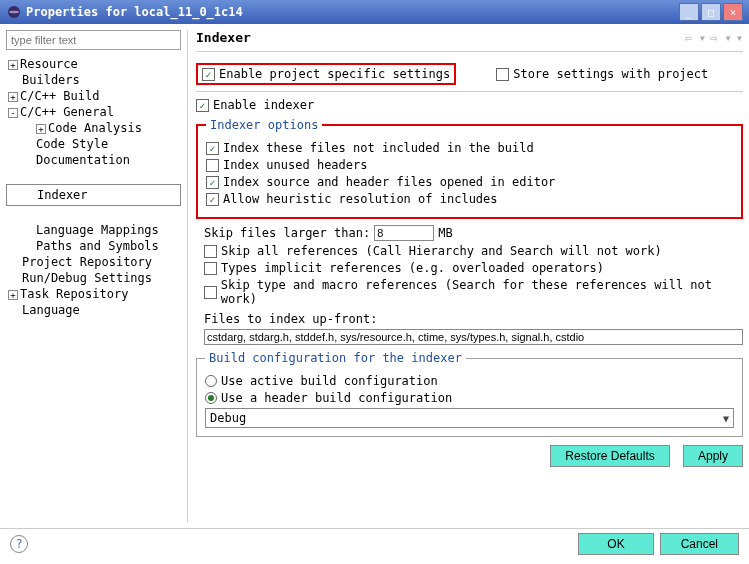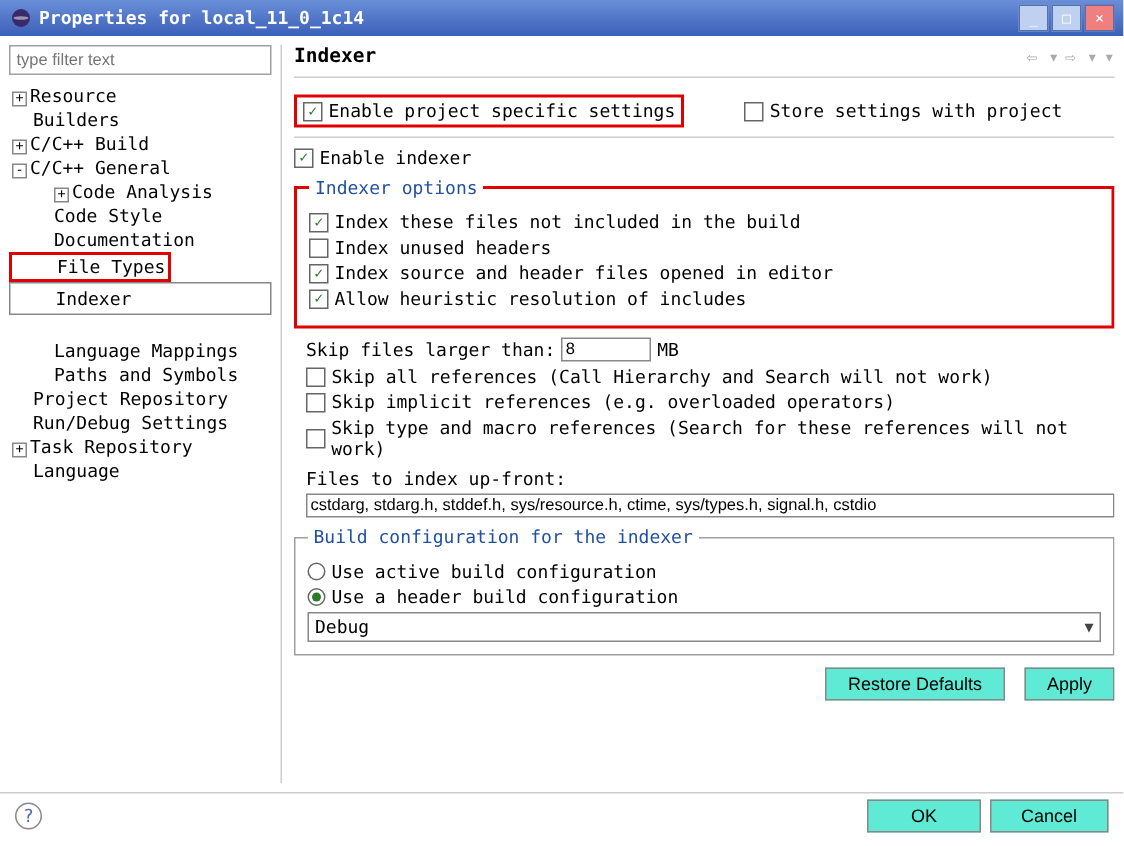--- a/index.html
+++ b/index.html
@@ -68,21 +68,21 @@
   <div class="left">
     <input class="filter" placeholder="type filter text" style="">
     <div class="tree">
       <div class="node nd0"><span class="exp">+</span><span>Resource</span></div>
       <div class="node nd1"><span>Builders</span></div>
       <div class="node nd0"><span class="exp">+</span><span>C/C++ Build</span></div>
       <div class="node nd0"><span class="exp">-</span><span>C/C++ General</span></div>
       <div class="node nd2"><span class="exp">+</span><span>Code Analysis</span></div>
       <div class="node nd2"><span>Code Style</span></div>
       <div class="node nd2"><span>Documentation</span></div>
-      <div class="node nd2 redbox"><span>File Types</span></div><br>
+      <br>
       <div class="node nd2 redbox sel">
           <span>Indexer</span>
         </div><br>
       <div class="node nd2"><span>Language Mappings</span></div>
       <div class="node nd2"><span>Paths and Symbols</span></div>
       <div class="node nd1"><span>Project Repository</span></div>
       <div class="node nd1"><span>Run/Debug Settings</span></div>
       <div class="node nd0"><span class="exp">+</span><span>Task Repository</span></div>
       <div class="node nd1"><span>Language</span></div>
     </div>
@@ -135,21 +135,21 @@
         <span>Skip files larger than:</span>
         <input class="txtin" style="width: 60px; margin: 0px 4px;" value="8">
         <span>MB</span>
       </div>
       <div class="row ind">
           <span class="chk"></span>
           <span>Skip all references (Call Hierarchy and Search will not work)</span>
         </div>
       <div class="row ind">
           <span class="chk"></span>
-          <span>Skip implicit references (e.g. overloaded operators)</span>
+          <span>Types implicit references (e.g. overloaded operators)</span>
         </div>
       <div class="row ind">
           <span class="chk"></span>
           <span>Skip type and macro references (Search for these references will not work)</span>
         </div>
       <div class="row ind" style="margin-top:6px">
           <span>Files to index up-front:</span>
         </div>
       <div class="row ind">
           <input class="txtin wide" value="cstdarg, stdarg.h, stddef.h, sys/resource.h, ctime, sys/types.h, signal.h, cstdio" style="">

